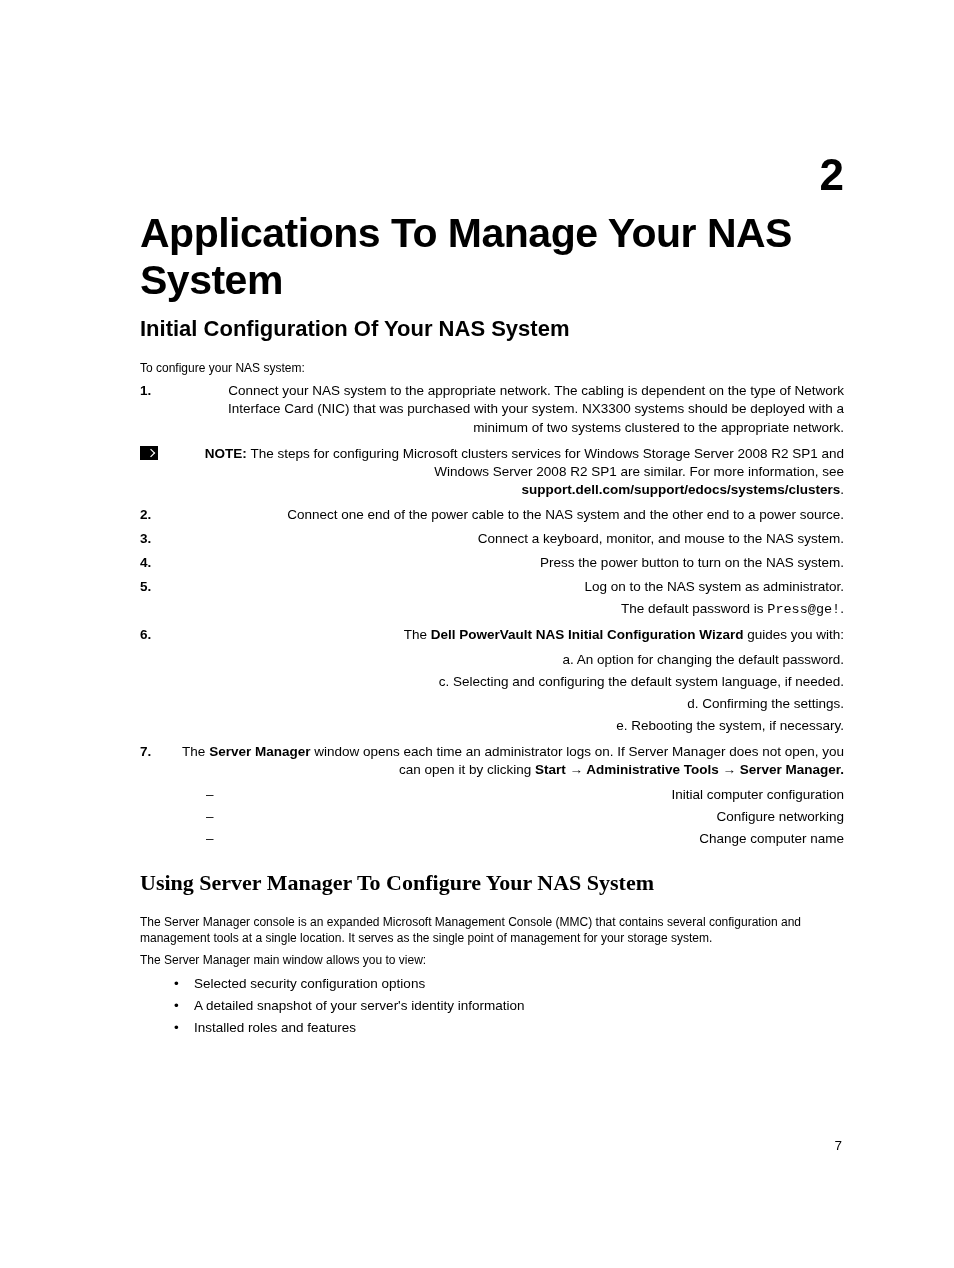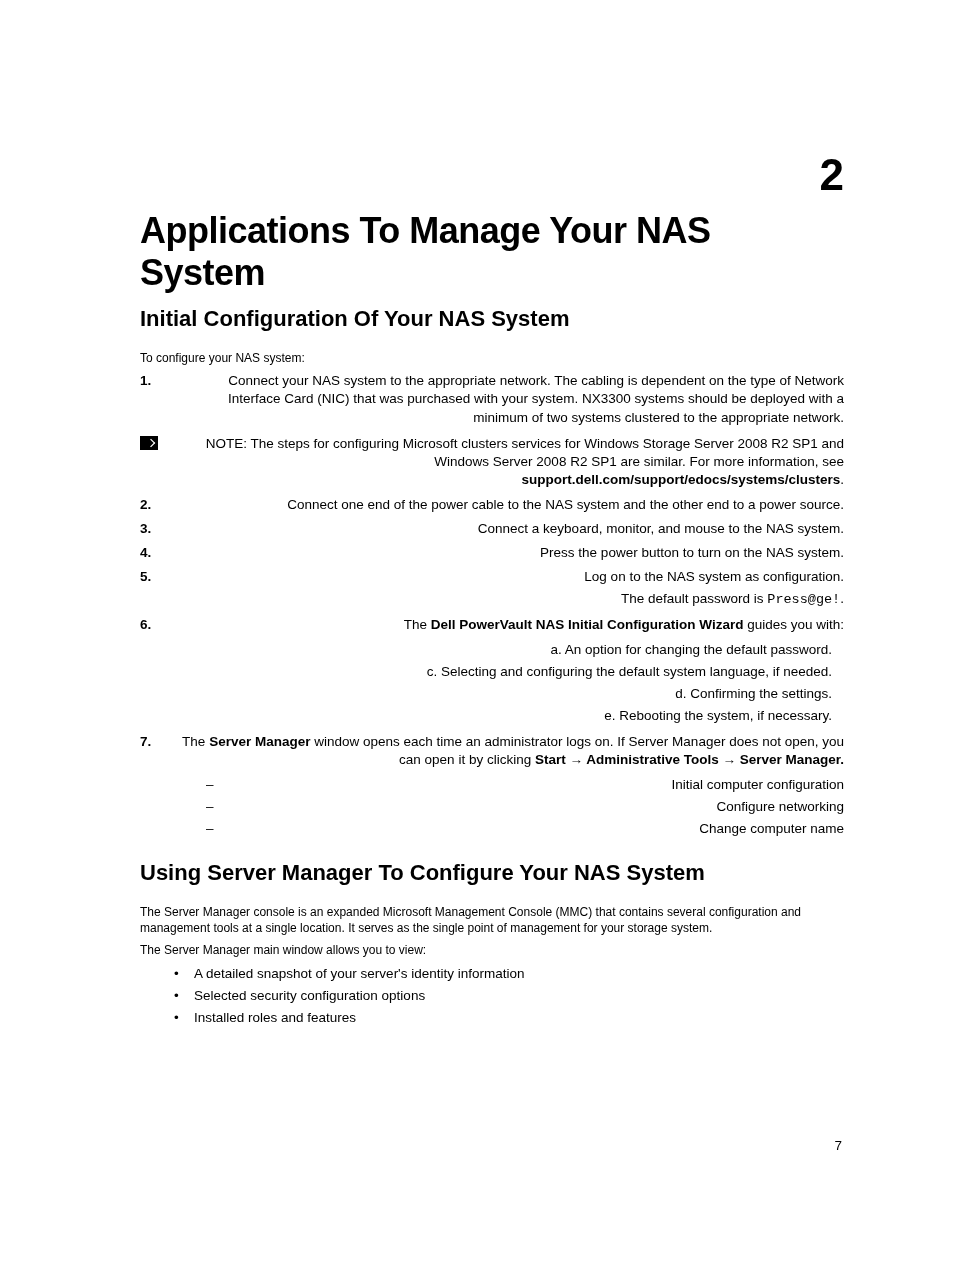--- a/index.html
+++ b/index.html
@@ -17,21 +17,21 @@
     position: relative;
   }
   .chapter-number {
     position: absolute;
     top: 150px;
     right: 110px;
     font-size: 44px;
     font-weight: bold;
   }
   h1 {
-    font-size: 36px;
+    font-size: 41px;
     font-weight: bold;
     margin: 70px 0 10px 0;
     letter-spacing: -0.5px;
   }
   h2 {
     font-size: 22px;
     font-weight: bold;
     margin: 12px 0 18px 0;
   }
   p {
@@ -80,37 +80,37 @@
     position: absolute;
     right: 2px;
     top: 2px;
     width: 8px;
     height: 8px;
     border-right: 2px solid #fff;
     border-bottom: 2px solid #fff;
     transform: rotate(-45deg) scale(0.6);
   }
   .note-label {
-    font-weight: normal;
+    font-weight: bold;
   }
   .bold {
     font-weight: bold;
   }
   .mono {
     font-family: "Courier New", monospace;
   }
   .sublist {
     list-style: none;
     padding: 0 0 0 34px;
     margin: 6px 0;
   }
   .sublist li {
     font-size: 13.5px;
     line-height: 1.55;
-    margin: 1px 12px;
+    margin: 1px 0;
   }
   .dashlist {
     list-style: none;
     padding: 0 0 0 34px;
     margin: 6px 0;
   }
   .dashlist li {
     font-size: 13.5px;
     line-height: 1.55;
     margin: 1px 0;
@@ -166,21 +166,21 @@
       <span>Connect your NAS system to the appropriate network. The cabling is dependent on the type of Network Interface Card (NIC) that was purchased with your system. NX3300 systems should be deployed with a minimum of two systems clustered to the appropriate network.</span>
       <div class="note-block" style="margin-left:-32px; padding-left:32px; margin-top:8px;">
         <span class="note-icon"></span>
         <span class="note-label">NOTE: </span><span>The steps for configuring Microsoft clusters services for Windows Storage Server 2008 R2 SP1 and Windows Server 2008 R2 SP1 are similar. For more information, see </span><span class="bold">support.dell.com/support/edocs/systems/clusters</span><span>.</span>
       </div>
     </li>
     <li>Connect one end of the power cable to the NAS system and the other end to a power source.</li>
     <li>Connect a keyboard, monitor, and mouse to the NAS system.</li>
     <li>Press the power button to turn on the NAS system.</li>
     <li>
-      <span>Log on to the NAS system as configuration.</span>
+      <span>Log on to the NAS system as administrator.</span>
       <div class="li-para">
         <span>The default password is </span><span class="mono">Press@ge!</span><span>.</span>
       </div>
     </li>
     <li>
       <span>The </span><span class="bold">Dell PowerVault NAS Initial Configuration Wizard</span><span> guides you with:</span>
       <ul class="sublist">
         <li>a.  An option for changing the default password.</li>
         <li>c.  Selecting and configuring the default system language, if needed.</li>
         <li>d.  Confirming the settings.</li>
@@ -190,25 +190,25 @@
     <li>
       <span>The </span><span class="bold">Server Manager</span><span> window opens each time an administrator logs on. If Server Manager does not open, you can open it by clicking </span><span class="bold">Start → Administrative Tools → Server Manager.</span>
       <ul class="dashlist">
         <li>Initial computer configuration</li>
         <li>Configure networking</li>
         <li>Change computer name</li>
       </ul>
     </li>
   </ol>
 
-  <h2 style="margin-top:20px;">Using Server Manager To Configure Your NAS System</h2>
+  <h2 style="margin-top:20px;font-family:Liberation Serif, serif;">Using Server Manager To Configure Your NAS System</h2>
 
   <p>The Server Manager console is an expanded Microsoft Management Console (MMC) that contains several configuration and management tools at a single location. It serves as the single point of management for your storage system.</p>
   <p>The Server Manager main window allows you to view:</p>
 
   <ul class="bulletlist">
+    <li>Selected security configuration options</li>
     <li>A detailed snapshot of your server's identity information</li>
-    <li>Selected security configuration options</li>
     <li>Installed roles and features</li>
   </ul>
 
   <div class="page-number">7</div>
 </div>
 
 </body></html>

